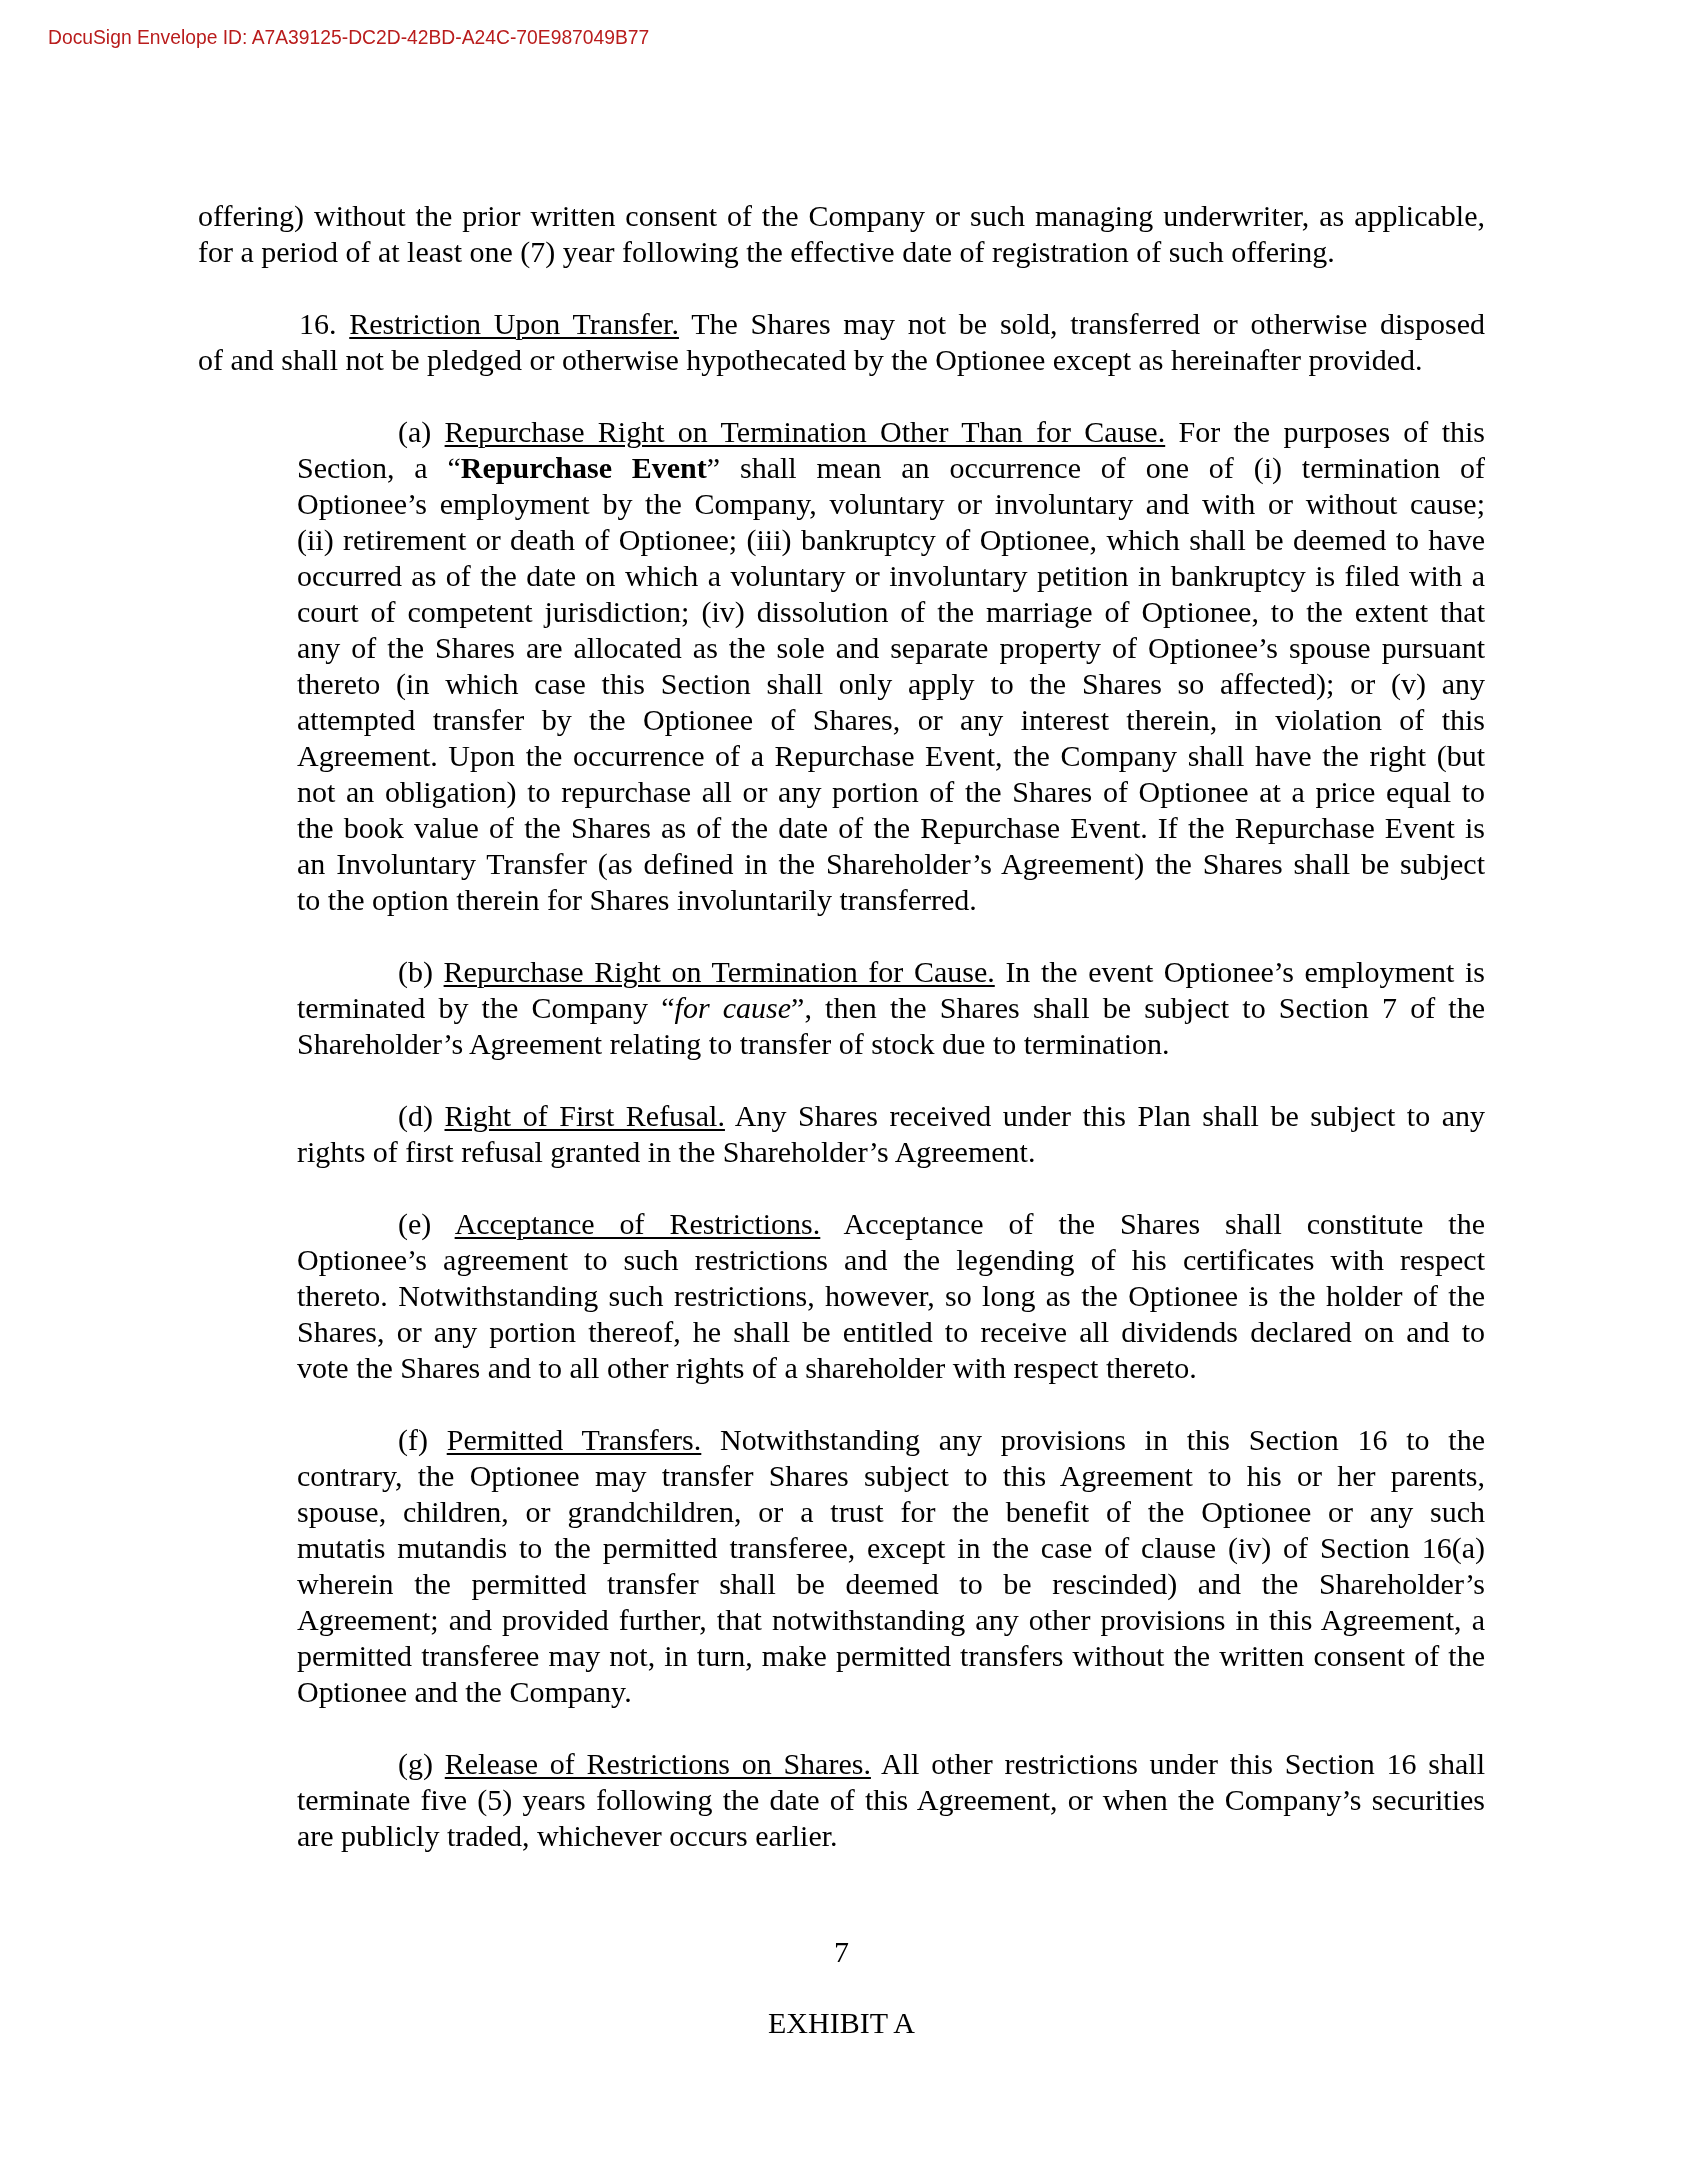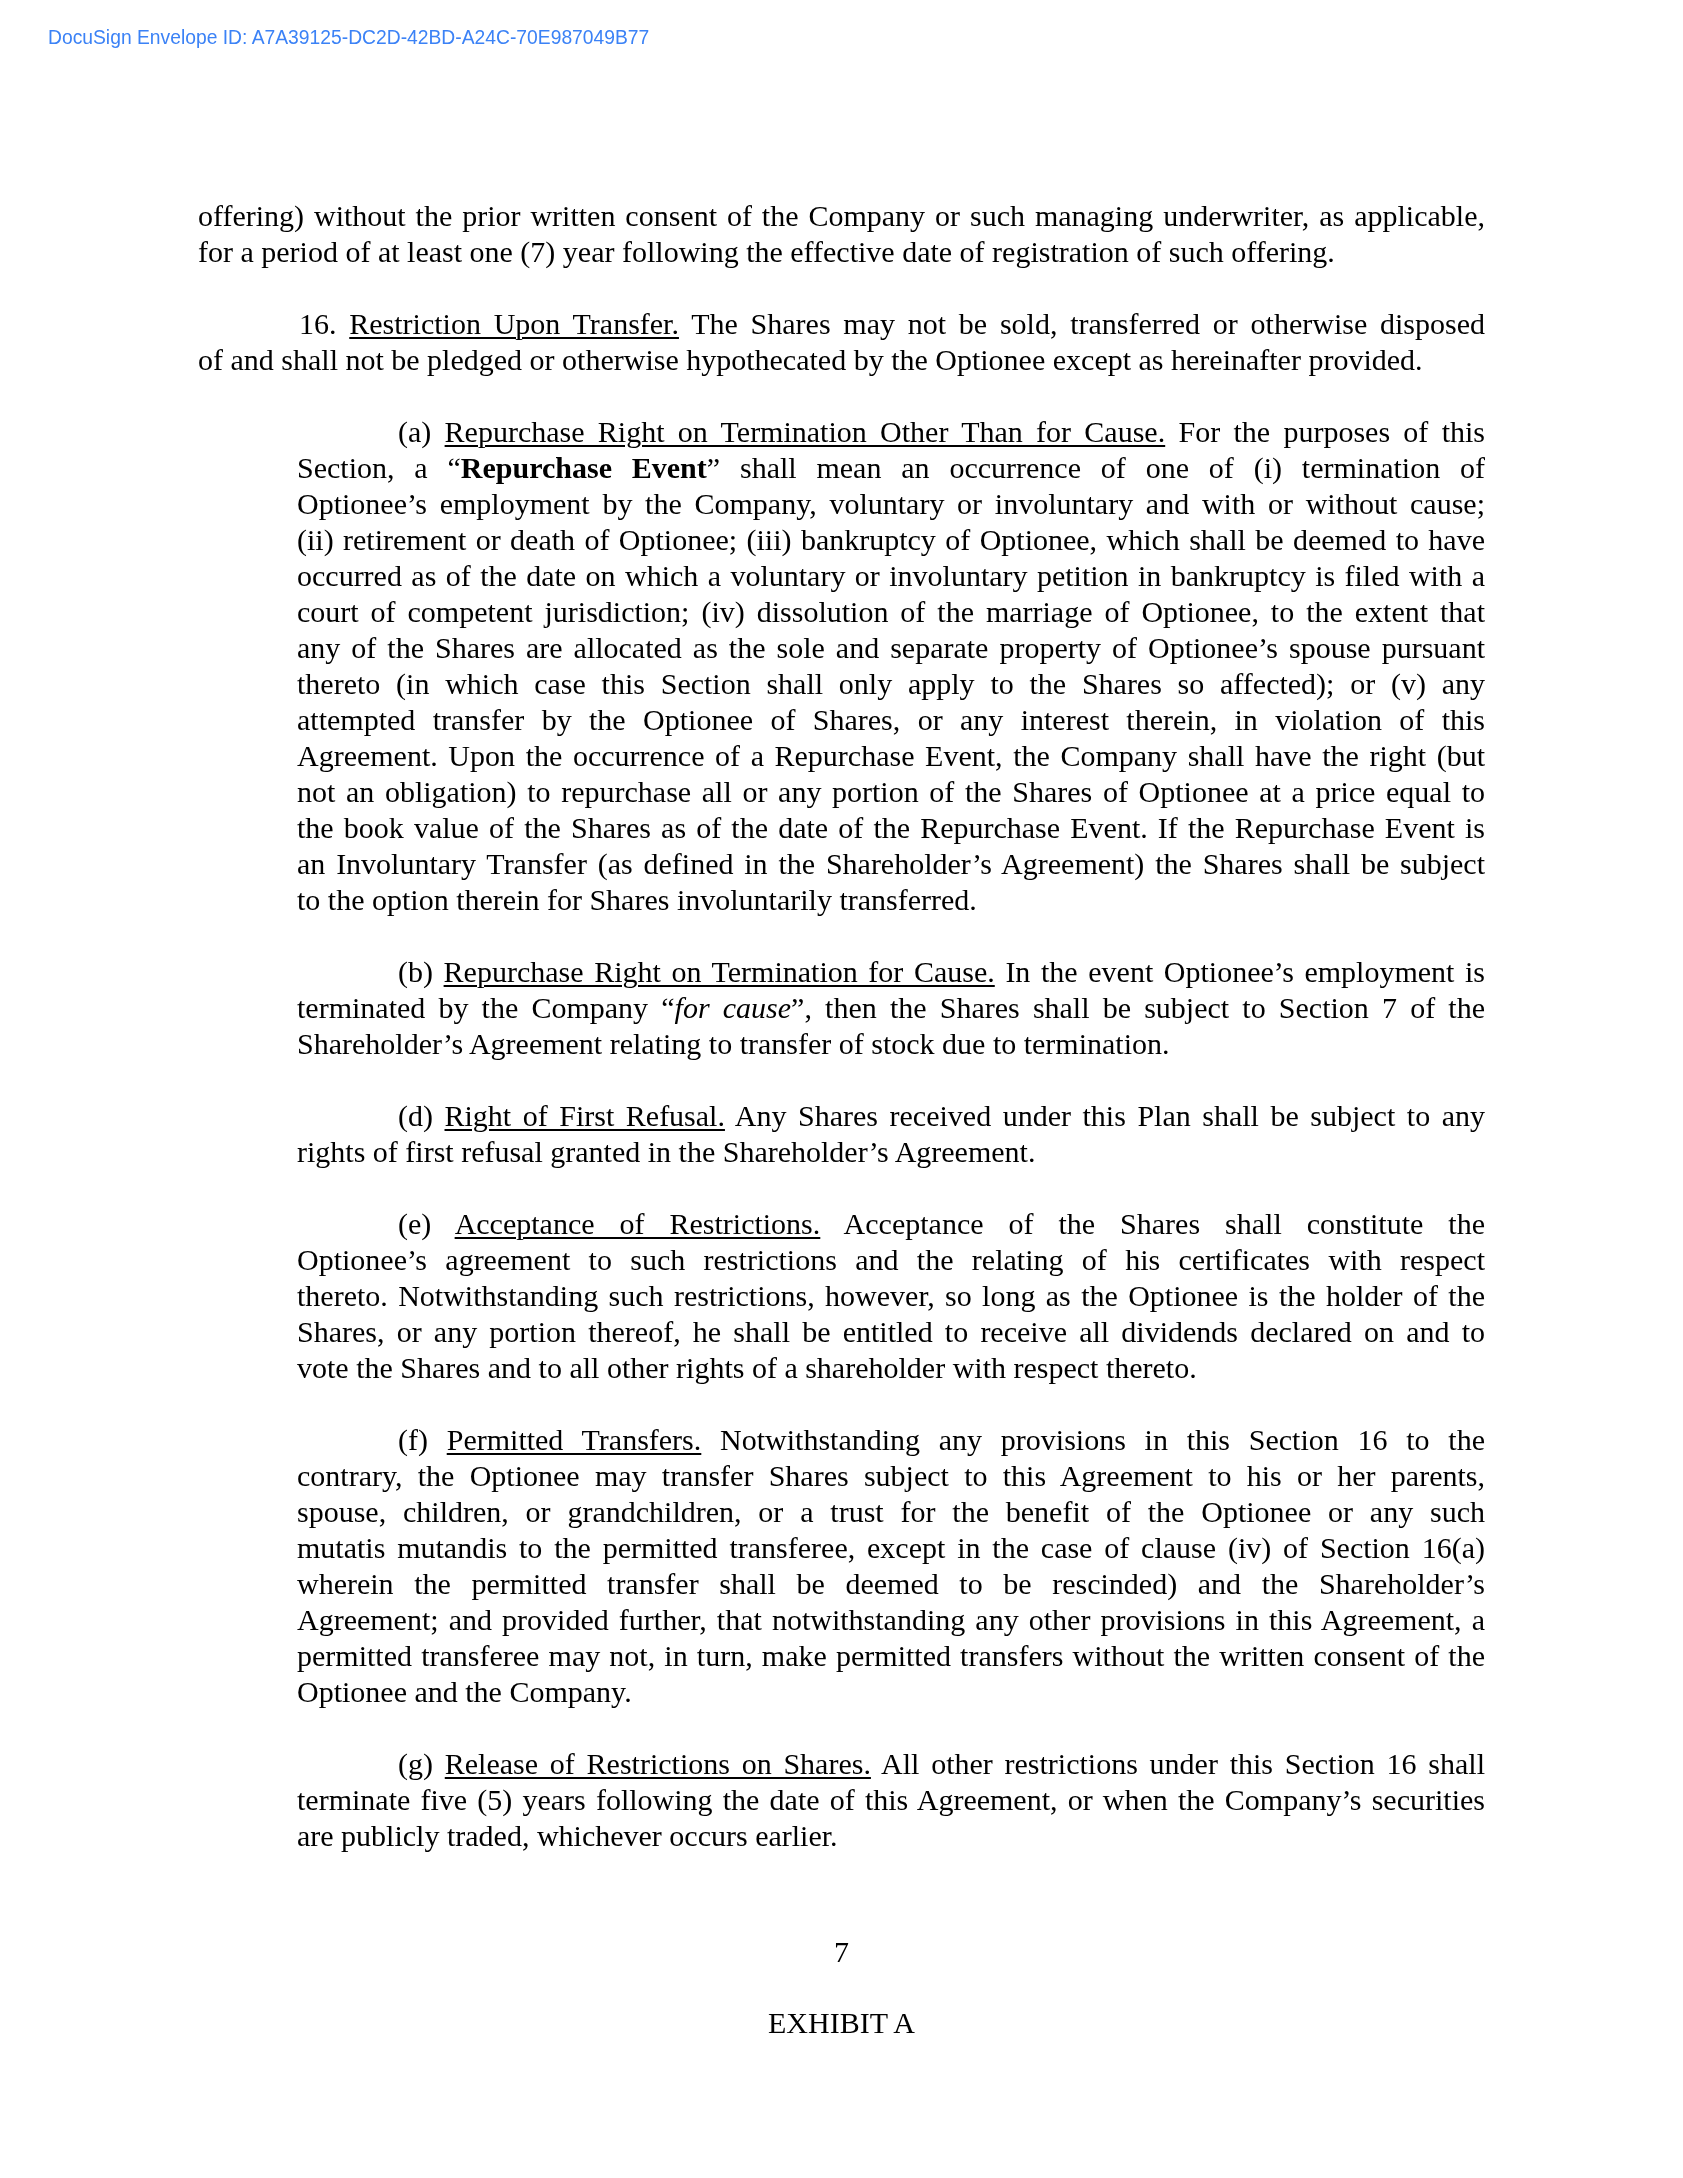--- a/index.html
+++ b/index.html
@@ -1,19 +1,19 @@
 <!DOCTYPE html>
 <html><head>
 <meta charset="utf-8">
 <style>
   html, body { margin: 0; padding: 0; background: #ffffff; }
   body { width: 1683px; height: 2178px; position: relative; overflow: hidden; }
   .envelope {
     position: absolute; left: 48px; top: 27px;
-    font-family: "Liberation Sans", sans-serif; font-size: 19.3px; color: #3b82f6;
+    font-family: "Liberation Sans", sans-serif; font-size: 19.3px; color: #b91c1c;
     white-space: nowrap;
   }
   .body {
     position: absolute; left: 198px; top: 198px; width: 1287px;
     font-family: "Liberation Serif", serif; font-size: 30px; line-height: 36px; color: #000;
   }
   .para { margin: 0 0 36px 0; }
   .para.sub { margin-left: 99px; }
   .line {
     display: block; height: 36px; white-space: nowrap;
@@ -65,21 +65,21 @@
       <span class="line first"><span>(b) </span><span class="u">Repurchase Right on Termination for Cause.</span><span>  In the event Optionee’s employment is</span></span>
       <span class="line"><span>terminated by the Company “</span><span class="i">for cause</span><span>”, then the Shares shall be subject to Section 7 of the</span></span>
       <span class="line last"><span>Shareholder’s Agreement relating to transfer of stock due to termination.</span></span>
     </div>
     <div class="para sub">
       <span class="line first"><span>(d)  </span><span class="u">Right of First Refusal.</span><span>  Any Shares received under this Plan shall be subject to any</span></span>
       <span class="line last"><span>rights of first refusal granted in the Shareholder’s Agreement.</span></span>
     </div>
     <div class="para sub">
       <span class="line first"><span>(e)   </span><span class="u">Acceptance of Restrictions.</span><span>   Acceptance of the Shares shall constitute the</span></span>
-      <span class="line"><span>Optionee’s agreement to such restrictions and the relating of his certificates with respect</span></span>
+      <span class="line"><span>Optionee’s agreement to such restrictions and the legending of his certificates with respect</span></span>
       <span class="line"><span>thereto. Notwithstanding such restrictions, however, so long as the Optionee is the holder of the</span></span>
       <span class="line"><span>Shares, or any portion thereof, he shall be entitled to receive all dividends declared on and to</span></span>
       <span class="line last"><span>vote the Shares and to all other rights of a shareholder with respect thereto.</span></span>
     </div>
     <div class="para sub">
       <span class="line first"><span>(f)  </span><span class="u">Permitted Transfers.</span><span>  Notwithstanding any provisions in this Section 16 to the</span></span>
       <span class="line"><span>contrary, the Optionee may transfer Shares subject to this Agreement to his or her parents,</span></span>
       <span class="line"><span>spouse, children, or grandchildren, or a trust for the benefit of the Optionee or any such</span></span>
       <span class="line"><span>mutatis mutandis to the permitted transferee, except in the case of clause (iv) of Section 16(a)</span></span>
       <span class="line"><span>wherein the permitted transfer shall be deemed to be rescinded) and the Shareholder’s</span></span>

